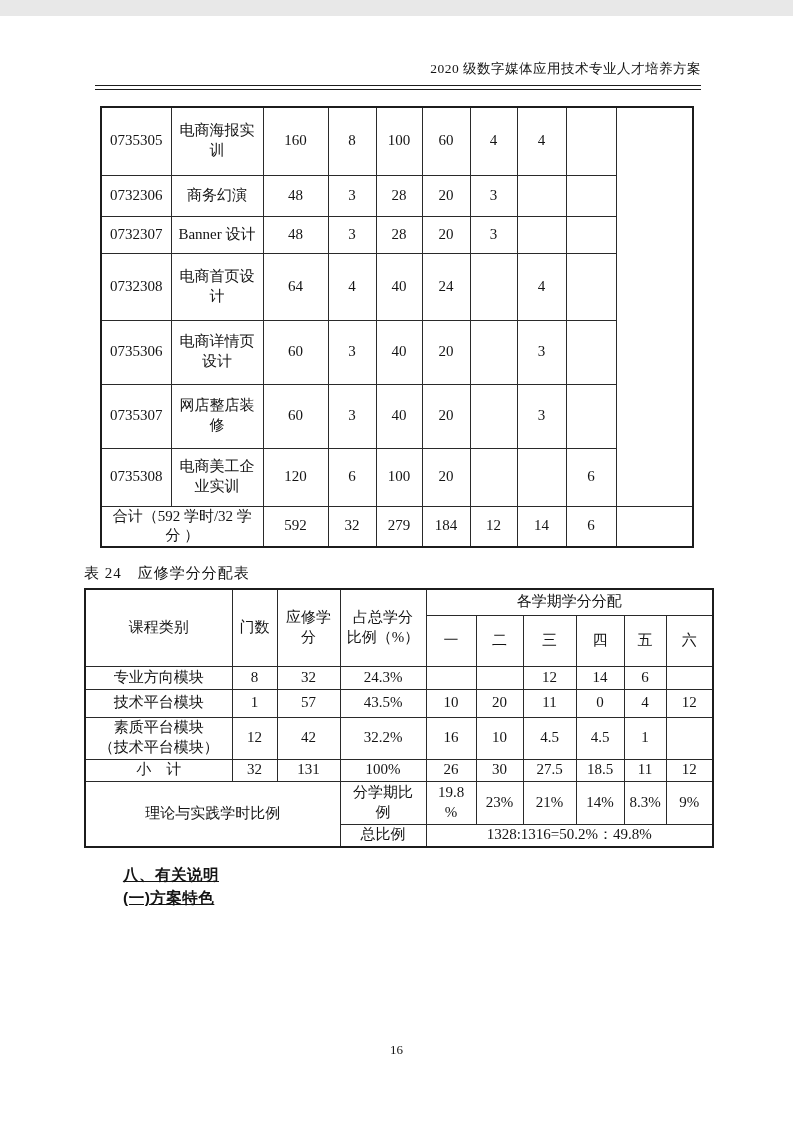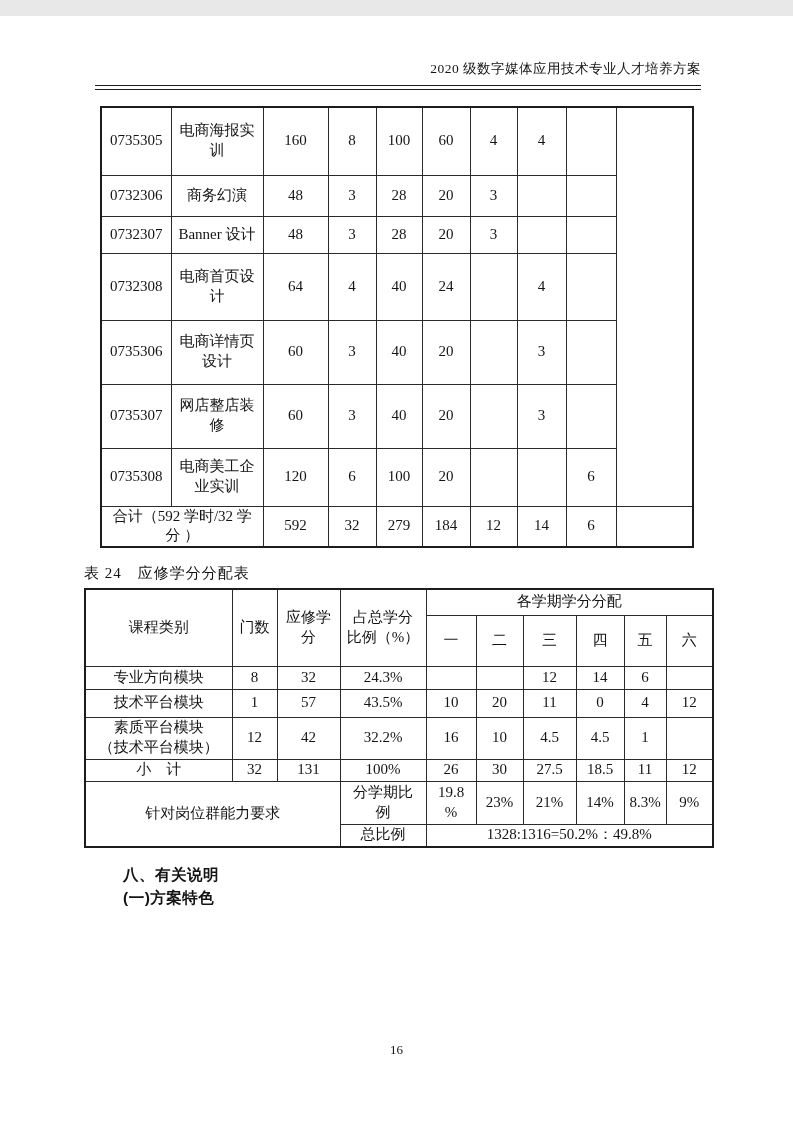--- a/index.html
+++ b/index.html
@@ -23,21 +23,21 @@
     border:1.5px solid #2a2a2a;padding:0 1px;text-align:center;vertical-align:middle;
     font-size:15px;font-weight:normal;line-height:1.32;white-space:pre-line;
     overflow:hidden;
   }
   .caption{
     position:absolute;top:548px;left:84px;width:628px;
     font-size:15px;letter-spacing:1px;
   }
   .h-bold{
     position:absolute;font-family:"Liberation Sans","DejaVu Sans",sans-serif;
-    font-weight:bold;font-size:15.5px;letter-spacing:0.5px;
+    font-weight:bold;font-size:15.5px;letter-spacing:0.5px;text-decoration:underline;
   }
   .note-line{position:absolute;font-size:15.5px;letter-spacing:0.3px;}
   .paragraph{
     position:absolute;top:918px;left:95px;width:606px;
     font-size:15.5px;line-height:26.5px;text-align:justify;text-indent:29px;
     letter-spacing:0.2px;
   }
   .page-num{
     position:absolute;top:1026px;left:0;width:793px;text-align:center;font-size:13px;
   }
@@ -238,21 +238,21 @@
       <td>131</td>
       <td>100%</td>
       <td>26</td>
       <td>30</td>
       <td>27.5</td>
       <td>18.5</td>
       <td>11</td>
       <td>12</td>
     </tr>
     <tr style="height:43px">
-      <td colspan="3" rowspan="2">针对岗位群能力要求</td>
+      <td colspan="3" rowspan="2">理论与实践学时比例</td>
       <td>分学期比
 例</td>
       <td>19.8
 %</td>
       <td>23%</td>
       <td>21%</td>
       <td>14%</td>
       <td>8.3%</td>
       <td>9%</td>
     </tr>

